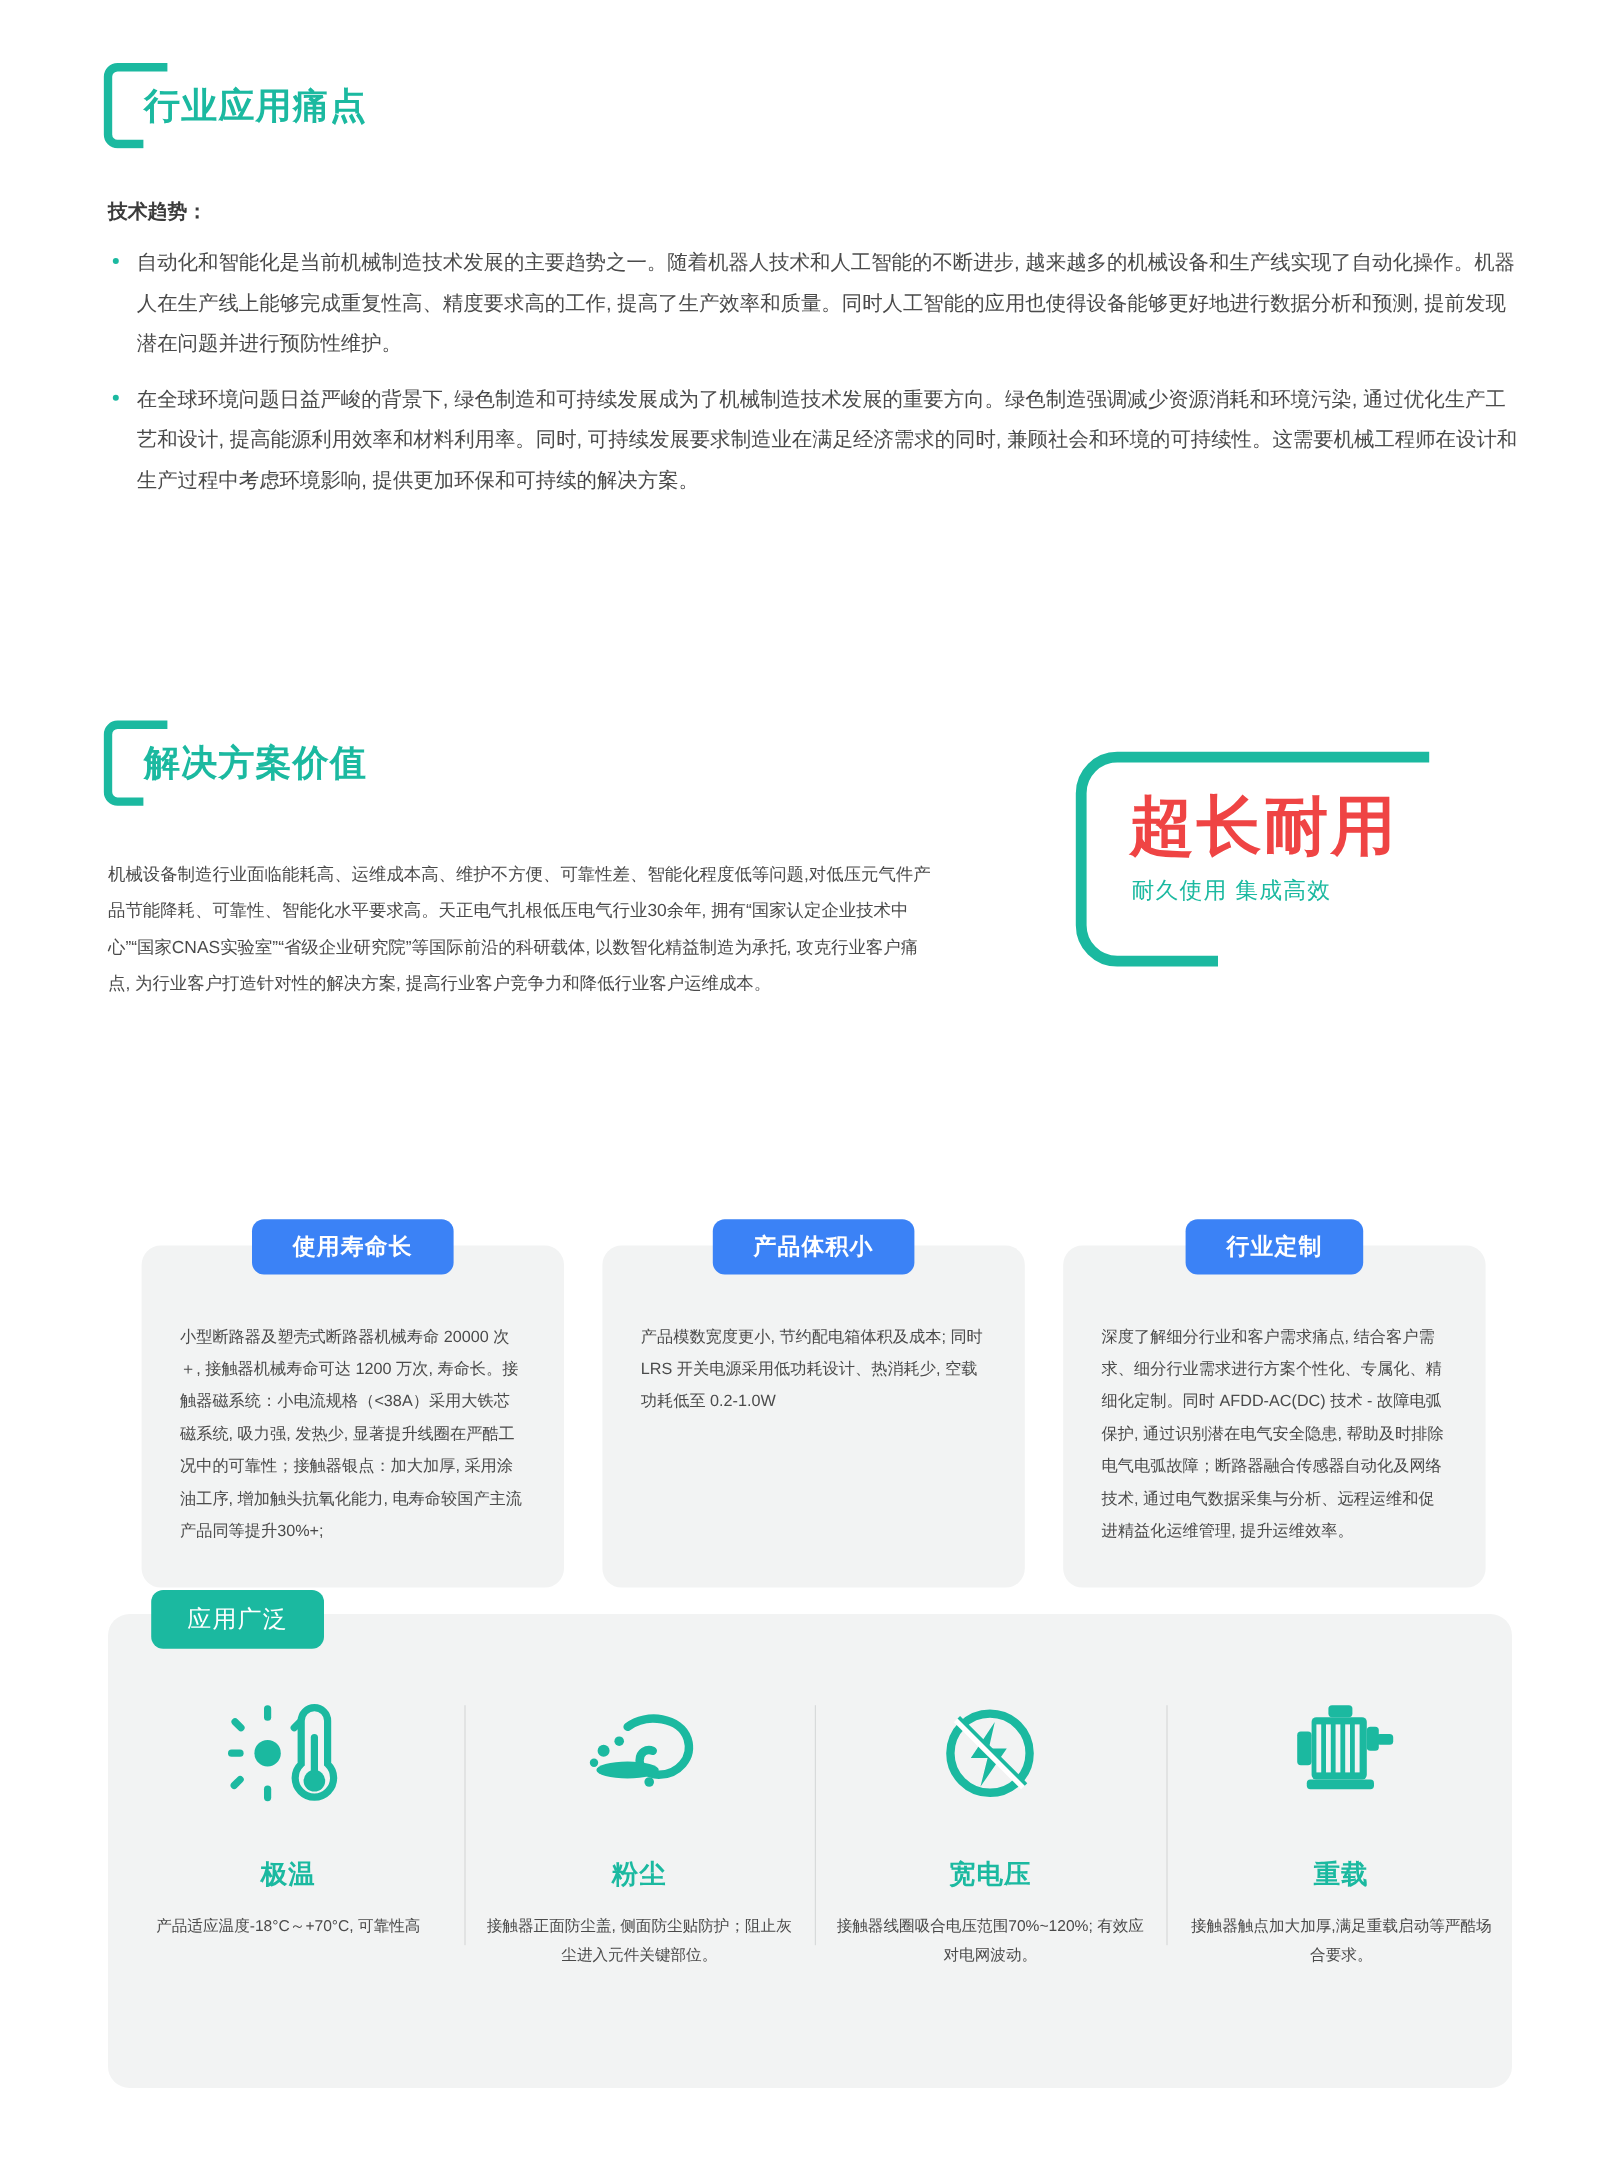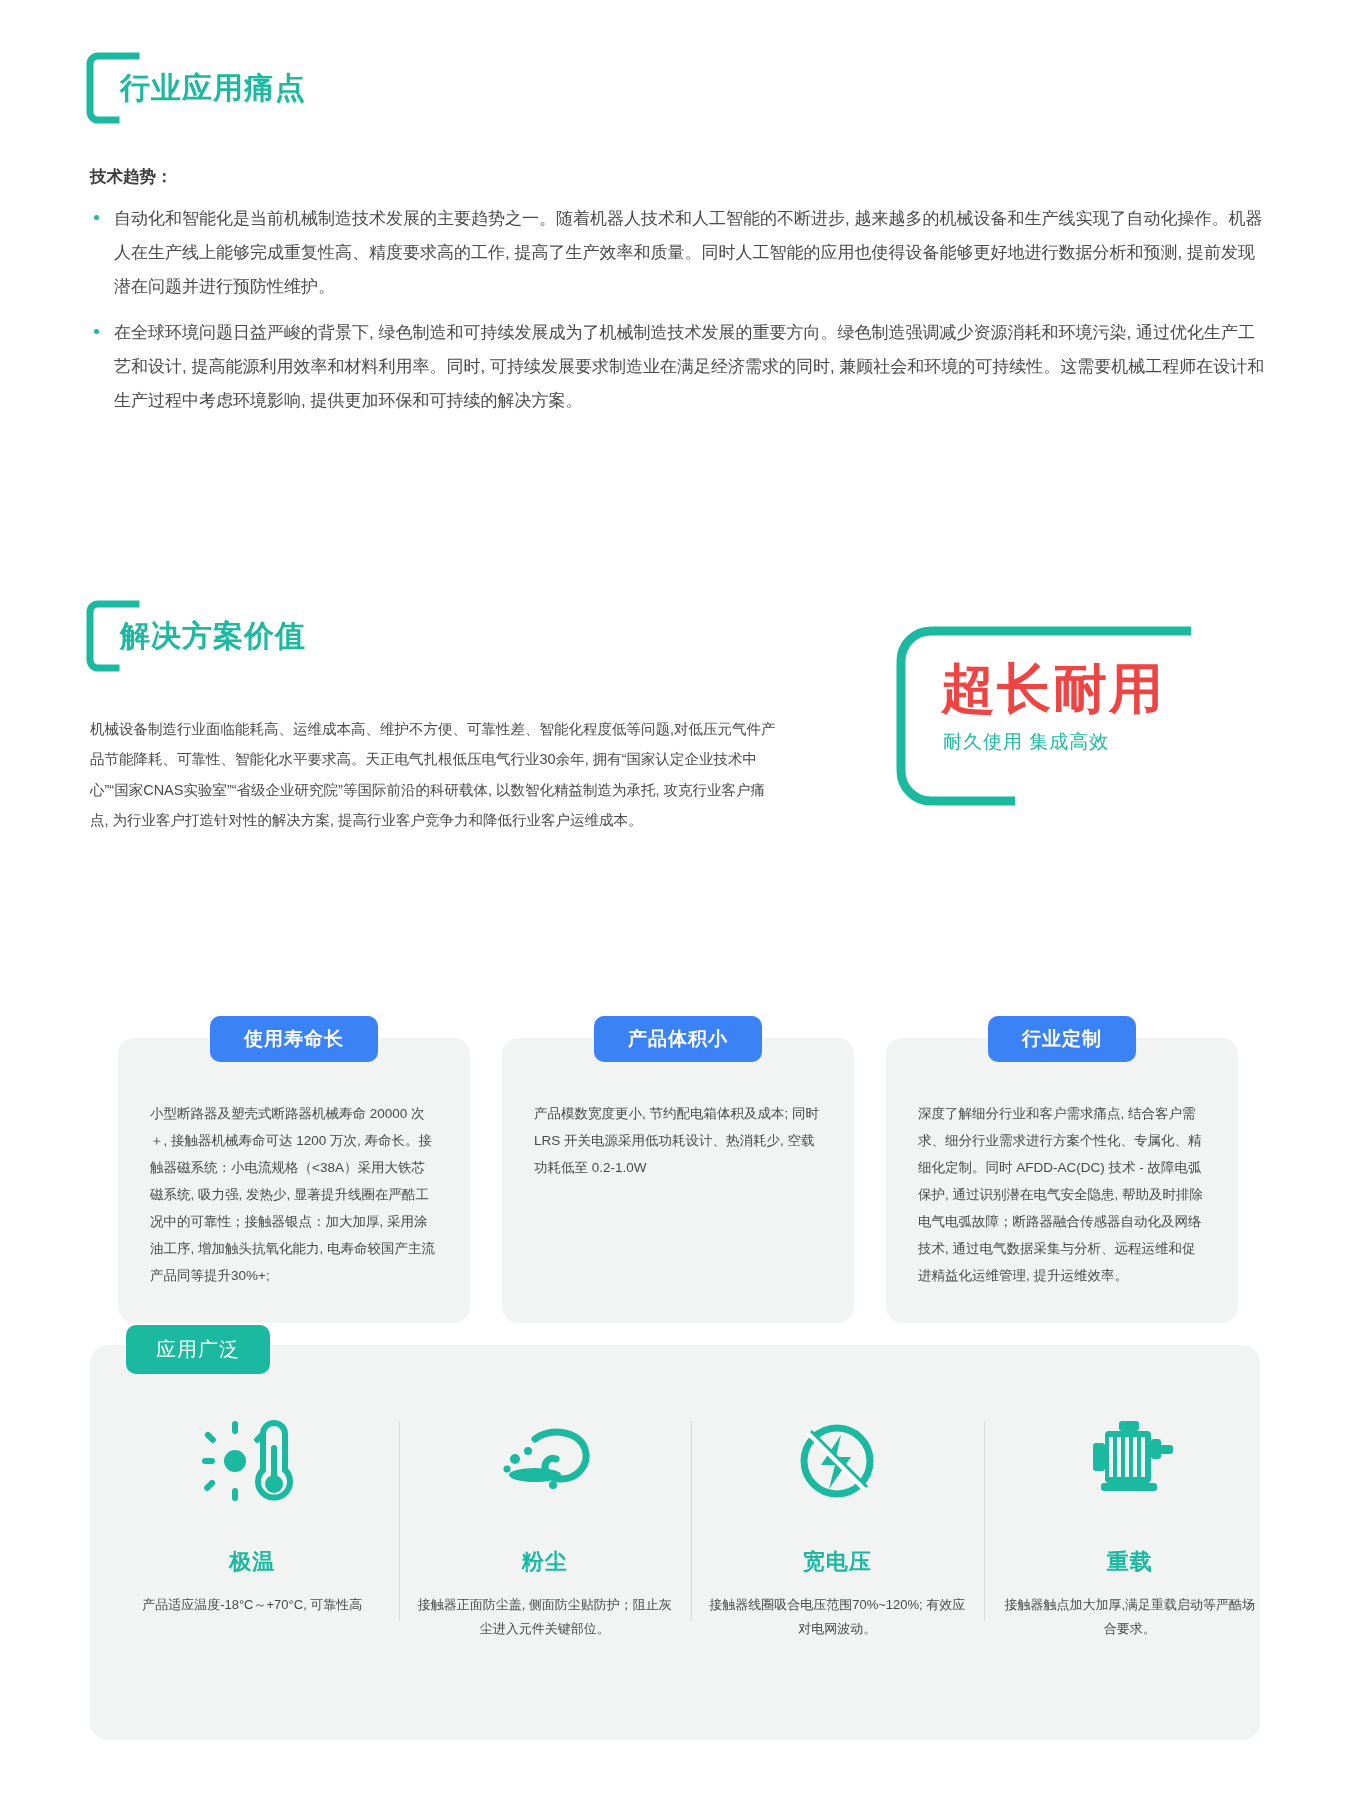--- a/index.html
+++ b/index.html
@@ -179,21 +179,21 @@
     background: #1bb9a0;
     color: #fff;
     font-size: 20px;
     font-weight: normal;
     padding: 11px 30px;
     border-radius: 10px;
     letter-spacing: 1px;
   }
   #apply-items {
     position: absolute;
-    left: 16px;
+    left: 4px;
     top: 68px;
     width: 1170px;
     display: flex;
   }
   .apply-item {
     flex: 1;
     position: relative;
     text-align: center;
     padding: 0 18px;
     box-sizing: border-box;

